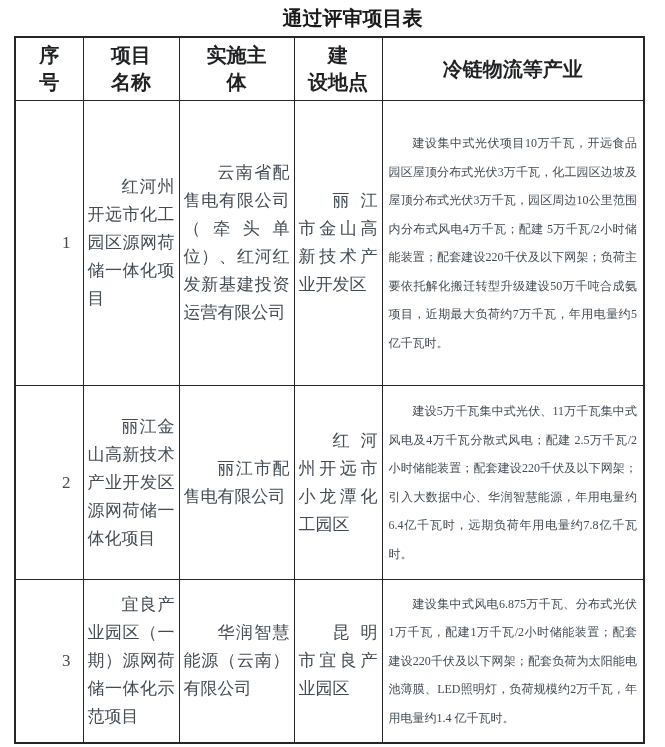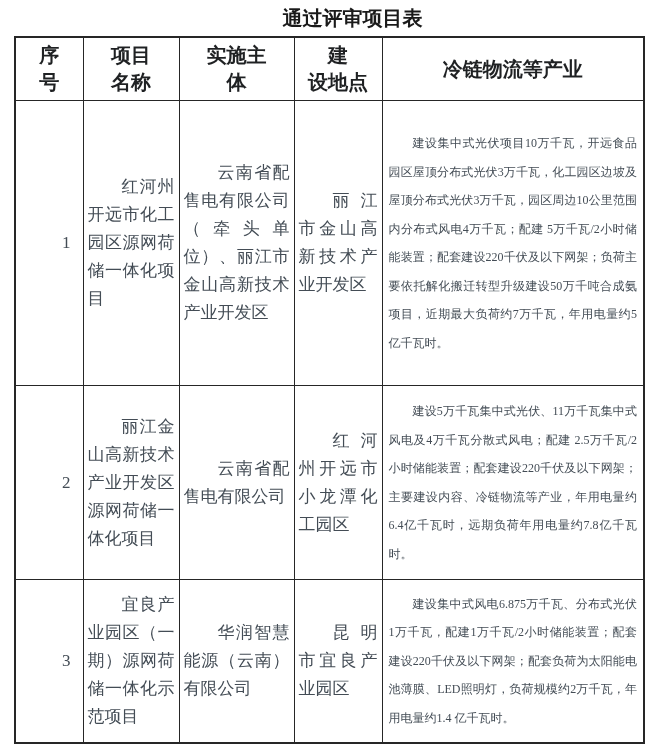--- a/index.html
+++ b/index.html
@@ -103,30 +103,30 @@
 体</th>
       <th>建
 设地点</th>
       <th>冷链物流等产业</th>
     </tr>
   </thead>
   <tbody>
     <tr class="row-1">
       <td class="cell-no">1</td>
       <td class="cell-text">红河州开远市化工园区源网荷储一体化项目</td>
-      <td class="cell-text">云南省配售电有限公司（牵头单位）、丽江市金山高新技术产业开发区</td>
+      <td class="cell-text">云南省配售电有限公司（牵头单位）、红河红发新基建投资运营有限公司</td>
       <td class="cell-text">丽江市金山高新技术产业开发区</td>
       <td class="cell-content">建设集中式光伏项目10万千瓦，开远食品园区屋顶分布式光伏3万千瓦，化工园区边坡及屋顶分布式光伏3万千瓦，园区周边10公里范围内分布式风电4万千瓦；配建 5万千瓦/2小时储能装置；配套建设220千伏及以下网架；负荷主要依托解化搬迁转型升级建设50万千吨合成氨项目，近期最大负荷约7万千瓦，年用电量约5亿千瓦时。</td>
     </tr>
     <tr class="row-2">
       <td class="cell-no">2</td>
       <td class="cell-text">丽江金山高新技术产业开发区源网荷储一体化项目</td>
-      <td class="cell-text">云南省配售电有限公司</td>
+      <td class="cell-text">丽江市配售电有限公司</td>
       <td class="cell-text">红河州开远市小龙潭化工园区</td>
-      <td class="cell-content">建设5万千瓦集中式光伏、11万千瓦集中式风电及4万千瓦分散式风电；配建 2.5万千瓦/2小时储能装置；配套建设220千伏及以下网架；主要建设内容、冷链物流等产业，年用电量约6.4亿千瓦时，远期负荷年用电量约7.8亿千瓦时。</td>
+      <td class="cell-content">建设5万千瓦集中式光伏、11万千瓦集中式风电及4万千瓦分散式风电；配建 2.5万千瓦/2小时储能装置；配套建设220千伏及以下网架；引入大数据中心、华润智慧能源，年用电量约6.4亿千瓦时，远期负荷年用电量约7.8亿千瓦时。</td>
     </tr>
     <tr class="row-3">
       <td class="cell-no">3</td>
       <td class="cell-text">宜良产业园区（一期）源网荷储一体化示范项目</td>
       <td class="cell-text">华润智慧能源（云南）有限公司</td>
       <td class="cell-text">昆明市宜良产业园区</td>
       <td class="cell-content">建设集中式风电6.875万千瓦、分布式光伏1万千瓦，配建1万千瓦/2小时储能装置；配套建设220千伏及以下网架；配套负荷为太阳能电池薄膜、LED照明灯，负荷规模约2万千瓦，年用电量约1.4 亿千瓦时。</td>
     </tr>
   </tbody>
 </table>

